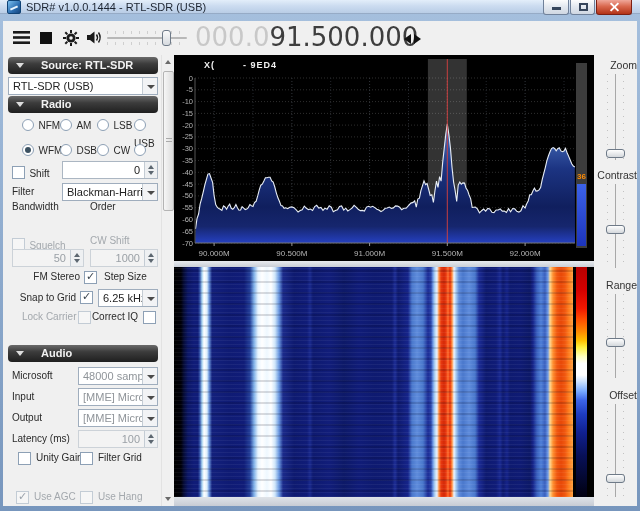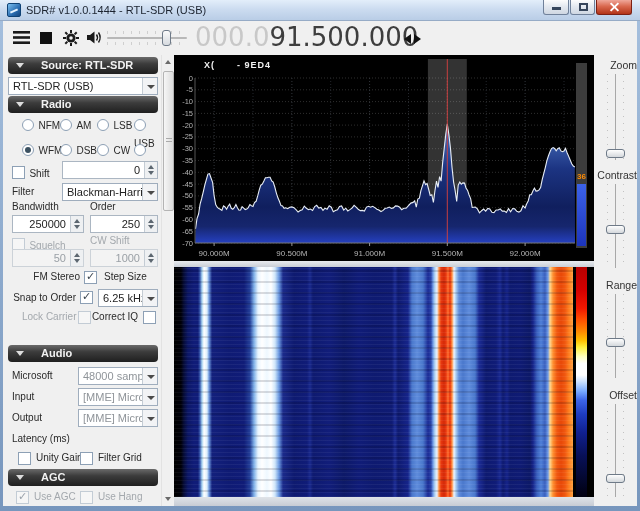--- a/index.html
+++ b/index.html
@@ -1,20 +1,20 @@
 <!DOCTYPE html>
 <html><head>
 <meta charset="utf-8">
 <style>
   html,body{margin:0;padding:0;width:640px;height:511px;overflow:hidden;
     font-family:"Liberation Sans",sans-serif;-webkit-font-smoothing:antialiased;}
   *{box-sizing:border-box;}
   .window{position:absolute;inset:0;background:linear-gradient(#a6c0de,#7796bd);}
   
-  .titlebar{position:absolute;left:0;top:0;right:0;height:21px;
+  .titlebar{position:absolute;left:0;top:0;right:0;height:14px;
     background:linear-gradient(#e3eefa,#ccdcf0 45%,#b9cde6);
     border-bottom:1px solid #96abc6;display:flex;align-items:center;}
   .app-icon{width:14px;height:14px;margin:0 5px 0 7px;border:1px solid #0f4275;border-radius:2px;
     background:linear-gradient(135deg,#7cc0f0,#2a6cb0 60%,#15457e);position:relative;}
   .app-icon::after{content:"";position:absolute;left:2px;top:6px;width:8px;height:2px;background:#e8f4ff;transform:rotate(-25deg);}
   .title-text{font-size:11px;color:#1c2430;}
   .winbtns{position:absolute;right:8px;top:0;display:flex;}
   .wbtn{height:15px;border:1px solid #70819a;border-top:none;border-radius:0 0 3px 3px;
     background:linear-gradient(#fdfdfd,#e4e9f0 45%,#cfd7e2);margin-left:1px;position:relative;}
   .wbtn.min{width:26px;}.wbtn.max{width:25px;}
@@ -77,21 +77,21 @@
   .sbtn.up::after{content:"";position:absolute;left:3px;top:5px;border-left:3px solid transparent;border-right:3px solid transparent;border-bottom:4px solid #6a6a6a;}
   .sbtn.down::after{content:"";position:absolute;left:3px;top:5px;border-left:3px solid transparent;border-right:3px solid transparent;border-top:4px solid #6a6a6a;}
   .sthumb{position:absolute;left:1px;width:11px;top:16px;height:140px;border:1px solid #b4b4b4;border-radius:2px;
     background:linear-gradient(90deg,#f6f6f6,#dcdcdc);}
   .sthumb::after{content:"";position:absolute;left:2px;top:50%;width:6px;height:6px;margin-top:-3px;
     background:repeating-linear-gradient(#aaa 0 1px,transparent 1px 3px);}
   
   .display{position:absolute;left:171px;top:34px;width:420px;bottom:0;background:#000;}
   .spec-area{position:absolute;left:0;top:0;width:420px;height:206px;background:#000;}
   .rds{position:absolute;left:30px;top:5px;font-size:9px;font-weight:bold;color:#f0f0f0;letter-spacing:1px;}
-  .rds .pi{margin-left:22px;}
+  .rds .pi{margin-left:28px;}
   .snrbar{position:absolute;left:402px;top:8px;width:11px;height:185px;background:#3c3c3c;}
   .snr-txt{position:absolute;left:0;width:11px;text-align:center;font-size:8px;font-weight:bold;color:#ff8a00;}
   .snr-fill{position:absolute;left:1px;right:1px;bottom:2px;background:linear-gradient(#3c62e8,#1c34bc);}
   .divider{position:absolute;left:0;right:0;top:206px;height:6px;background:linear-gradient(#e8ebef,#c9ced6);}
   .wf{position:absolute;left:0;top:212px;width:399px;height:230px;}
   .wf-tex1{position:absolute;inset:0;background:repeating-linear-gradient(0deg,rgba(255,255,255,.05) 0 1px,transparent 1px 4px);}
   .wf-tex2{position:absolute;inset:0;background:repeating-linear-gradient(0deg,transparent 0 5px,rgba(0,0,20,.14) 5px 7px,transparent 7px 11px);}
   .wf-legend{position:absolute;left:402px;top:212px;width:11px;height:230px;}
   .bstrip{position:absolute;left:0;right:0;top:442px;bottom:0;background:linear-gradient(#dfe3e8,#c7ccd4);}
   
@@ -193,30 +193,20 @@
           </div>
       </div>
       <div class="row" style="top:128px;height:18px">
         <span class="lbl" style="position:absolute;left:4px;top:3px">Filter</span>
         <div class="combo" style="left:54px;right:0;top:0"><span>Blackman-Harris 4</span><span class="arr"></span></div>
       </div>
       <div class="row" style="top:146px;height:12px">
         <span class="lbl" style="position:absolute;left:4px">Bandwidth</span>
         <span class="lbl" style="position:absolute;left:82px">Order</span>
       </div>
-      <div class="row" style="top:160px;height:18px">
-        <div class="num" style="left:4px;width:72px;top:0">
-            <input readonly="" value="250000" style="">
-            <span class="spin"></span>
-          </div>
-        <div class="num" style="left:82px;right:0;top:0">
-            <input readonly="" value="250" style="">
-            <span class="spin"></span>
-          </div>
-      </div>
       <div class="row" style="top:180px;height:14px">
         <span style="position:absolute;left:4px"><span class="cb dis"></span> <span class="lbl dis">Squelch</span></span>
         <span class="lbl dis" style="position:absolute;left:82px">CW Shift</span>
       </div>
       <div class="row" style="top:194px;height:18px">
         <div class="num dis" style="left:4px;width:72px;top:0">
             <input readonly="" value="50" style="">
             <span class="spin"></span>
           </div>
         <div class="num dis" style="left:82px;right:0;top:0">
@@ -224,21 +214,21 @@
             <span class="spin"></span>
           </div>
       </div>
 
       <div class="row" style="top:206px;height:14px;top:216px">
         <span class="lbl" style="position:absolute;right:78px">FM Stereo</span>
         <span class="cb on" style="position:absolute;left:76px"></span>
         <span class="lbl" style="position:absolute;left:96px">Step Size</span>
       </div>
       <div class="row" style="top:234px;height:18px">
-        <span class="lbl" style="position:absolute;right:82px;top:3px">Snap to Order</span>
+        <span class="lbl" style="position:absolute;right:82px;top:3px">Snap to Grid</span>
         <span class="cb on" style="position:absolute;left:72px;top:2px"></span>
         <div class="combo" style="left:90px;right:0;top:0"><span>6.25 kHz</span><span class="arr"></span></div>
       </div>
       <div class="row" style="top:256px;height:14px">
         <span class="lbl dis" style="position:absolute;left:14px">Lock Carrier</span>
         <span class="cb dis" style="position:absolute;left:70px"></span>
         <span class="lbl" style="position:absolute;right:20px">Correct IQ</span>
         <span class="cb" style="position:absolute;right:2px"></span>
       </div>
 
@@ -250,29 +240,32 @@
       <div class="row" style="top:333px;height:18px">
         <span class="lbl" style="position:absolute;left:4px;top:3px">Input</span>
         <div class="combo gray" style="left:70px;right:0;top:0"><span>[MME] Microsoft Soun</span><span class="arr"></span></div>
       </div>
       <div class="row" style="top:354px;height:18px">
         <span class="lbl" style="position:absolute;left:4px;top:3px">Output</span>
         <div class="combo gray" style="left:70px;right:0;top:0"><span>[MME] Microsoft Soun</span><span class="arr"></span></div>
       </div>
       <div class="row" style="top:375px;height:18px">
         <span class="lbl" style="position:absolute;left:4px;top:3px">Latency (ms)</span>
+        <div class="num dis" style="left:70px;right:0;top:0">
+            <input readonly="" value="100" style="">
+            <span class="spin"></span>
+          </div>
       </div>
       <div class="row" style="top:397px;height:14px">
         <span class="cb" style="position:absolute;left:10px"></span>
         <span class="lbl" style="position:absolute;left:28px">Unity Gain</span>
         <span class="cb" style="position:absolute;left:72px"></span>
         <span class="lbl" style="position:absolute;left:90px">Filter Grid</span>
       </div>
 
-      <div class="hdr" style="top:372px;top:414px"><span class="tri"></span><span>AGC</span></div>
       <div class="row" style="top:436px;height:14px">
         <span class="cb dis on" style="position:absolute;left:8px"></span>
         <span class="lbl dis" style="position:absolute;left:26px">Use AGC</span>
         <span class="cb dis" style="position:absolute;left:72px"></span>
         <span class="lbl dis" style="position:absolute;left:90px">Use Hang</span>
       </div>
 
       <div class="lscroll">
         <div class="sbtn up"></div>
         <div class="sthumb"></div>

